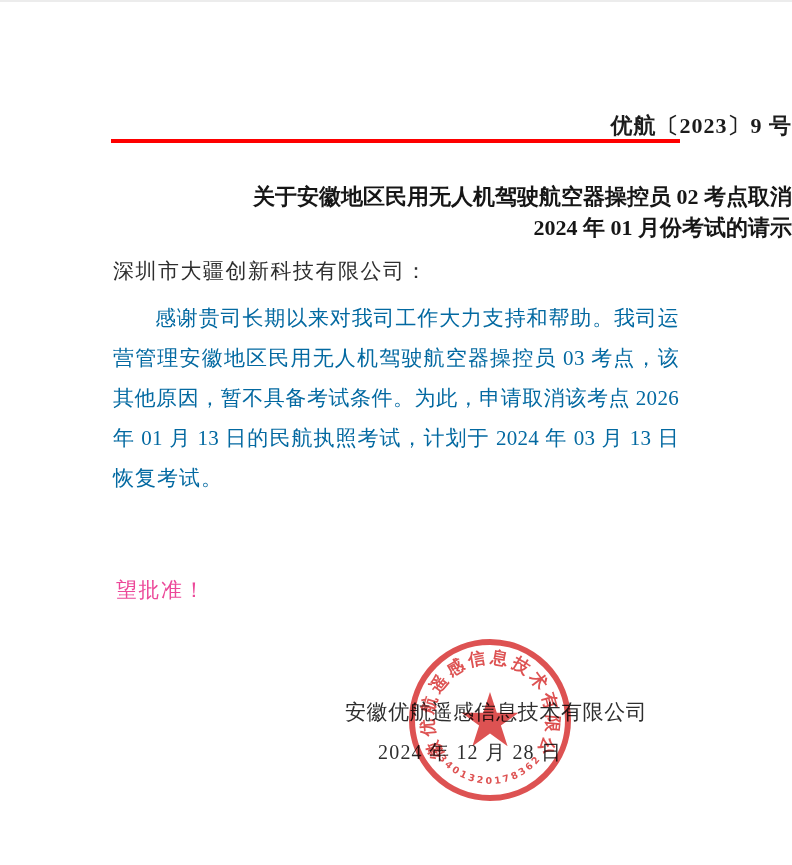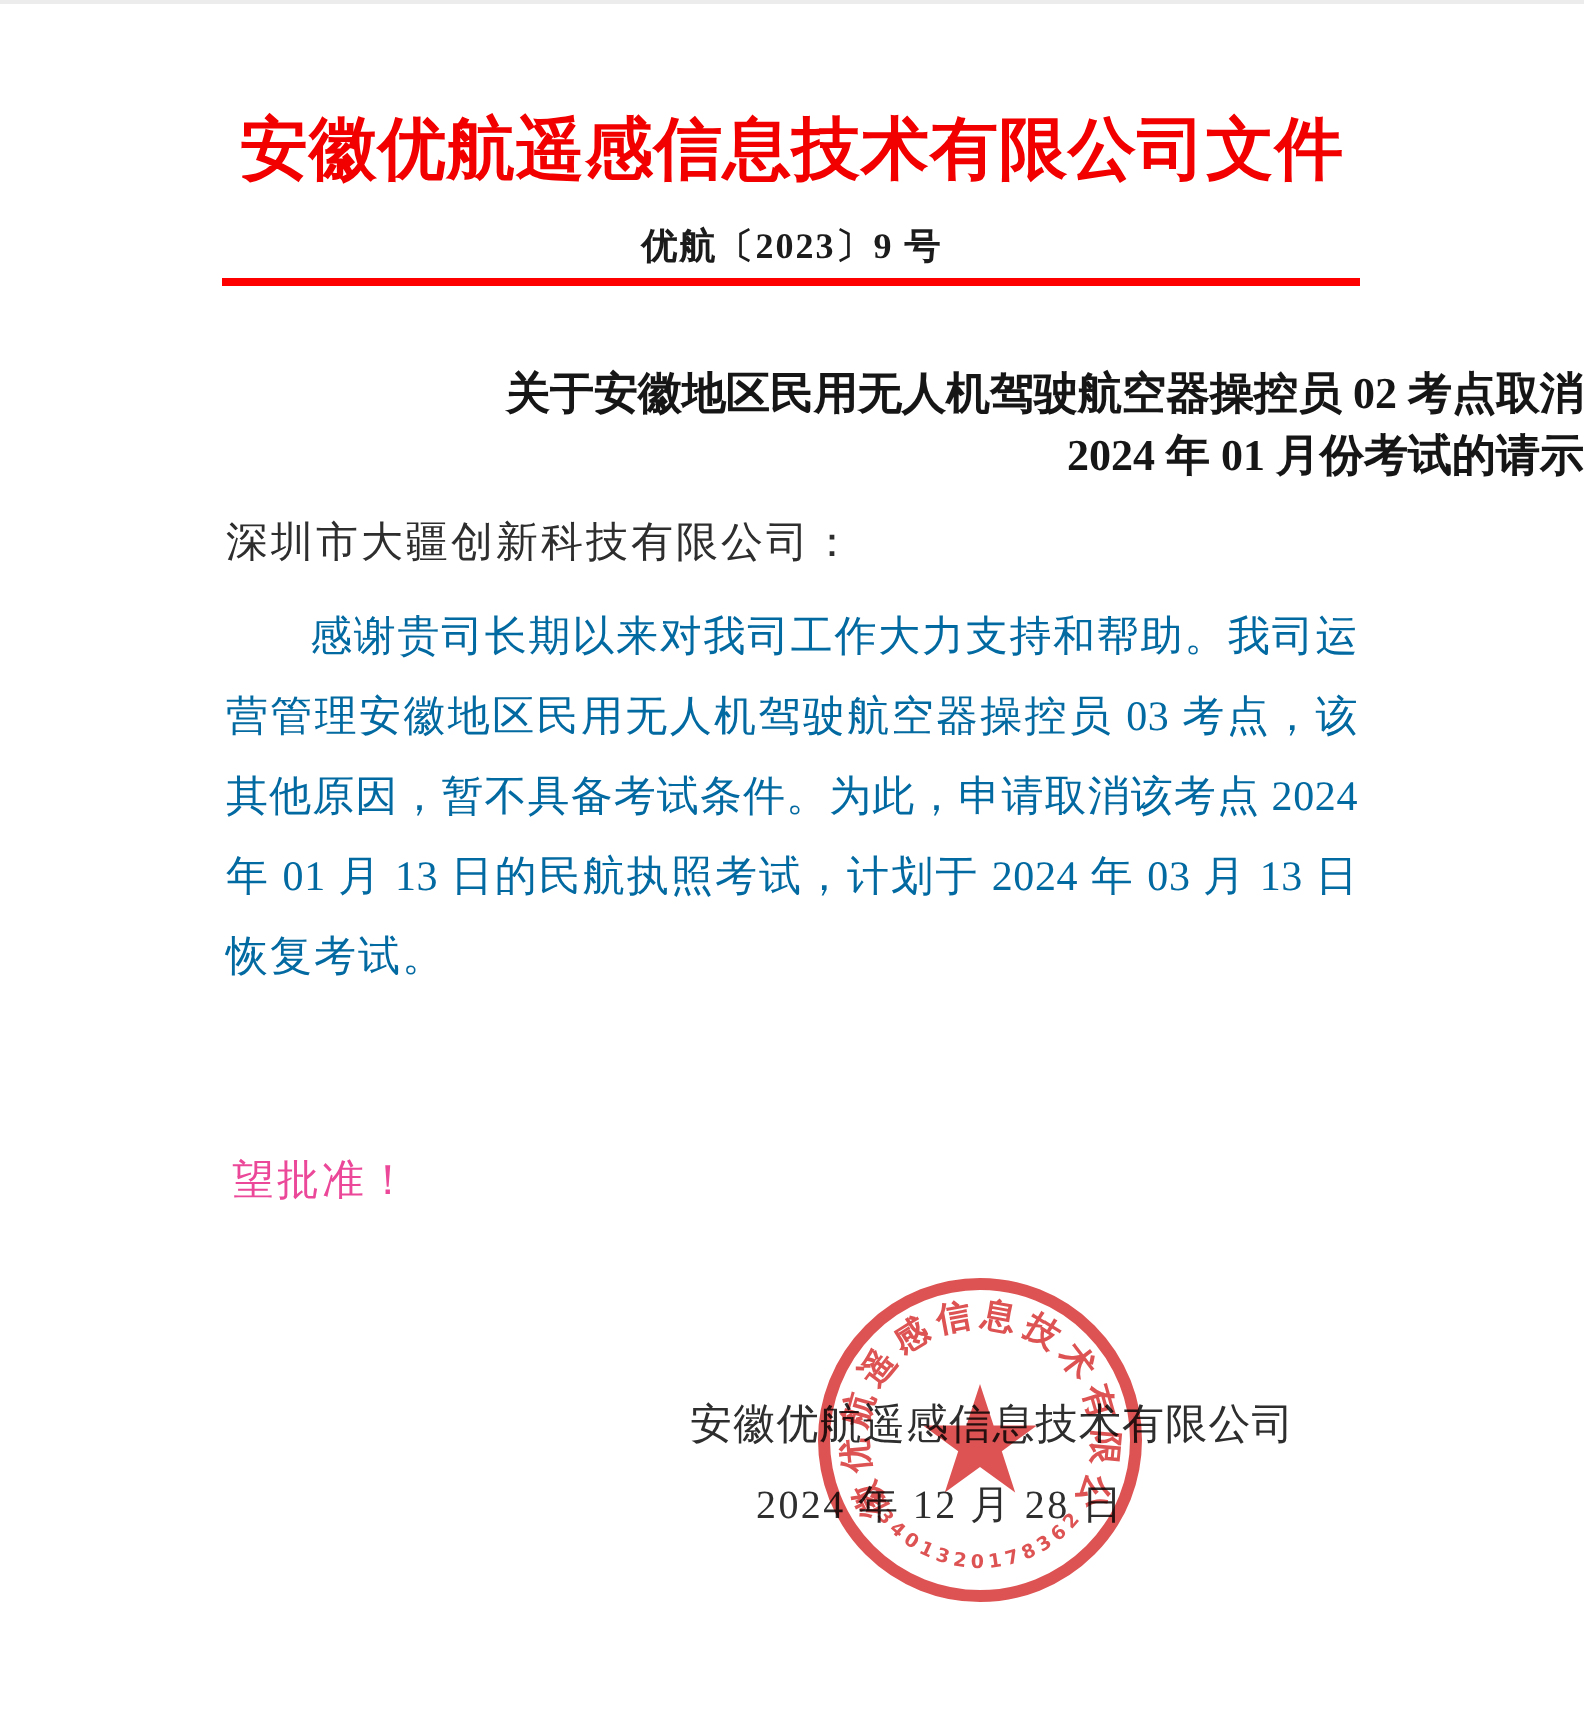--- a/index.html
+++ b/index.html
@@ -27,22 +27,22 @@
     font-weight: bold;
     letter-spacing: 0.5px;
     color: #f20000;
     line-height: 44px;
   }
   .doc-number {
     position: absolute;
     top: 109px;
     left: 0;
     width: 100%;
-    text-align: center;
-    font-size: 18px;
+    text-align: right;
+    font-size: 22px;
     font-weight: bold;
     color: #1c1c1c;
     letter-spacing: 1px;
   }
   .red-rule {
     position: absolute;
     top: 137px;
     left: 111px;
     width: 569px;
     height: 4px;
@@ -124,37 +124,36 @@
     mix-blend-mode: multiply;
     opacity: 0.88;
   }
   .stamp svg { width: 100%; height: 100%; }
 </style>
 </head>
 <body>
 
 <div class="page">
 
-  <div class="header-title">安徽优航遥感信息技术有限公司文件</div>
 
   <div class="doc-number">优航〔2023〕9 号</div>
 
   <div class="red-rule"></div>
 
   <div class="subject-title">
     <div>关于安徽地区民用无人机驾驶航空器操控员 02 考点取消</div>
     <div>2024 年 01 月份考试的请示</div>
   </div>
 
   <div class="addressee">深圳市大疆创新科技有限公司：</div>
 
   <div class="body-paragraph">
     <div class="body-line indent">感谢贵司长期以来对我司工作大力支持和帮助。我司运</div>
     <div class="body-line">营管理安徽地区民用无人机驾驶航空器操控员 03 考点，该</div>
-    <div class="body-line">其他原因，暂不具备考试条件。为此，申请取消该考点 2024</div>
+    <div class="body-line">其他原因，暂不具备考试条件。为此，申请取消该考点 2026</div>
     <div class="body-line">年 01 月 13 日的民航执照考试，计划于 2024 年 03 月 13 日</div>
     <div class="body-line last">恢复考试。</div>
   </div>
 
   <div class="closing">望批准！</div>
 
   <div class="signature">安徽优航遥感信息技术有限公司</div>
 
   <div class="doc-date">2024 年 12 月 28 日</div>
 

